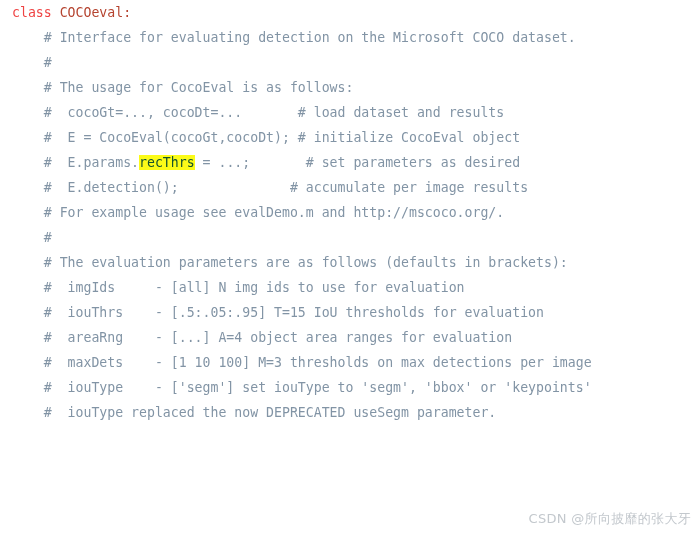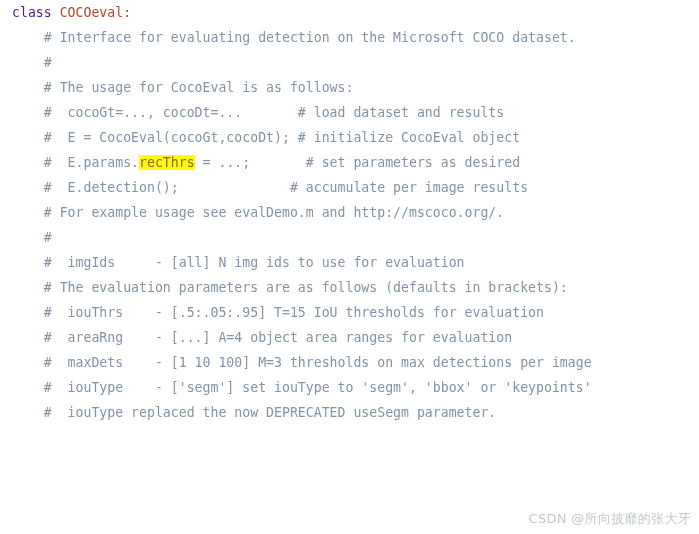--- a/index.html
+++ b/index.html
@@ -31,32 +31,32 @@
     color: #8294a5;
     font-family: "DejaVu Sans Mono", "Liberation Mono", monospace;
   }
   .code-line:first-child {
     padding-top: 0;
   }
   .tok {
     white-space: pre;
   }
   .tok-keyword {
-    color: #4c1d95;
+    color: #ef4444;
     text-align: center;
   }
   .tok-classname {
     color: #b5432f;
   }
   .tok-comment {
     color: #8294a5;
   }
   .tok-highlight {
     background: #fbfb18;
-    color: #a16207;
+    color: #14532d;
   }
   .watermark {
     position: absolute;
     right: 8px;
     bottom: 6px;
     font-family: "DejaVu Sans", "Liberation Sans", sans-serif;
     font-size: 13px;
     color: #c3c8cd;
     white-space: nowrap;
     pointer-events: none;
@@ -71,22 +71,22 @@
       <div class="code-line" id="line-1"><span class="tok tok-keyword">class </span><span class="tok tok-classname">COCOeval:</span></div>
       <div class="code-line" id="line-2"><span class="tok tok-comment">    # Interface for evaluating detection on the Microsoft COCO dataset.</span></div>
       <div class="code-line" id="line-3"><span class="tok tok-comment">    #</span></div>
       <div class="code-line" id="line-4"><span class="tok tok-comment">    # The usage for CocoEval is as follows:</span></div>
       <div class="code-line" id="line-5"><span class="tok tok-comment">    #  cocoGt=..., cocoDt=...       # load dataset and results</span></div>
       <div class="code-line" id="line-6"><span class="tok tok-comment">    #  E = CocoEval(cocoGt,cocoDt); # initialize CocoEval object</span></div>
       <div class="code-line" id="line-7"><span class="tok tok-comment">    #  E.params.</span><span class="tok tok-highlight">recThrs</span><span class="tok tok-comment"> = ...;       # set parameters as desired</span></div>
       <div class="code-line" id="line-9"><span class="tok tok-comment">    #  E.detection();              # accumulate per image results</span></div>
       <div class="code-line" id="line-11"><span class="tok tok-comment">    # For example usage see evalDemo.m and http://mscoco.org/.</span></div>
       <div class="code-line" id="line-12"><span class="tok tok-comment">    #</span></div>
+      <div class="code-line" id="line-13"><span class="tok tok-comment">    # The evaluation parameters are as follows (defaults in brackets):</span></div>
       <div class="code-line" id="line-14"><span class="tok tok-comment">    #  imgIds     - [all] N img ids to use for evaluation</span></div>
-      <div class="code-line" id="line-13"><span class="tok tok-comment">    # The evaluation parameters are as follows (defaults in brackets):</span></div>
       <div class="code-line" id="line-16"><span class="tok tok-comment">    #  iouThrs    - [.5:.05:.95] T=15 IoU thresholds for evaluation</span></div>
       <div class="code-line" id="line-18"><span class="tok tok-comment">    #  areaRng    - [...] A=4 object area ranges for evaluation</span></div>
       <div class="code-line" id="line-19"><span class="tok tok-comment">    #  maxDets    - [1 10 100] M=3 thresholds on max detections per image</span></div>
       <div class="code-line" id="line-20"><span class="tok tok-comment">    #  iouType    - ['segm'] set iouType to 'segm', 'bbox' or 'keypoints'</span></div>
       <div class="code-line" id="line-21"><span class="tok tok-comment">    #  iouType replaced the now DEPRECATED useSegm parameter.</span></div>
     </div>
   <div class="watermark">CSDN @所向披靡的张大牙</div>
 </div>
 
 </body></html>

